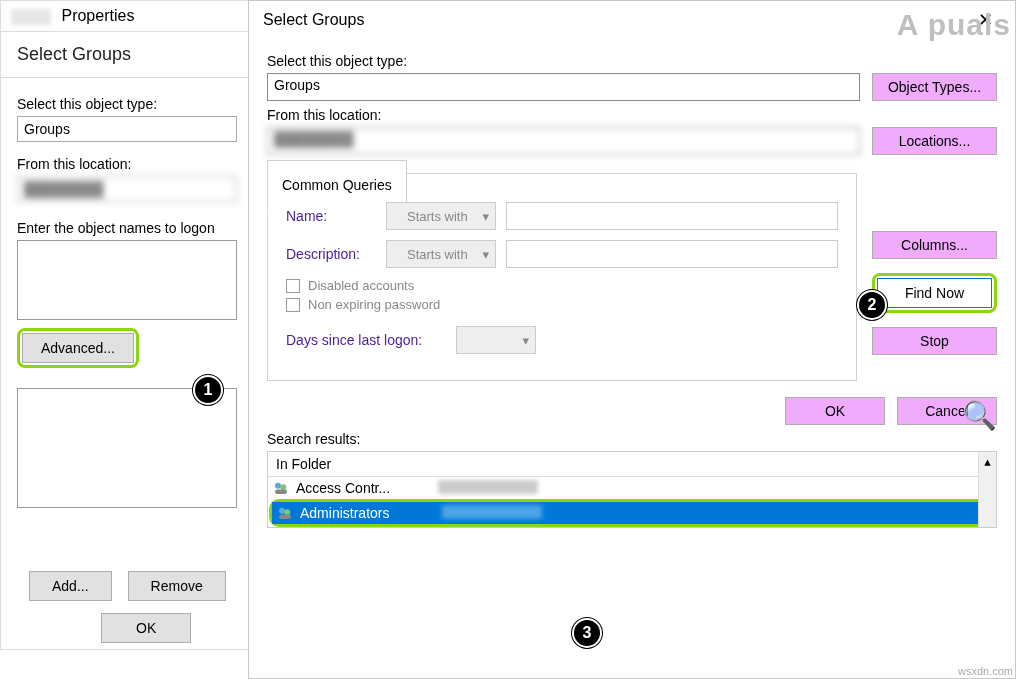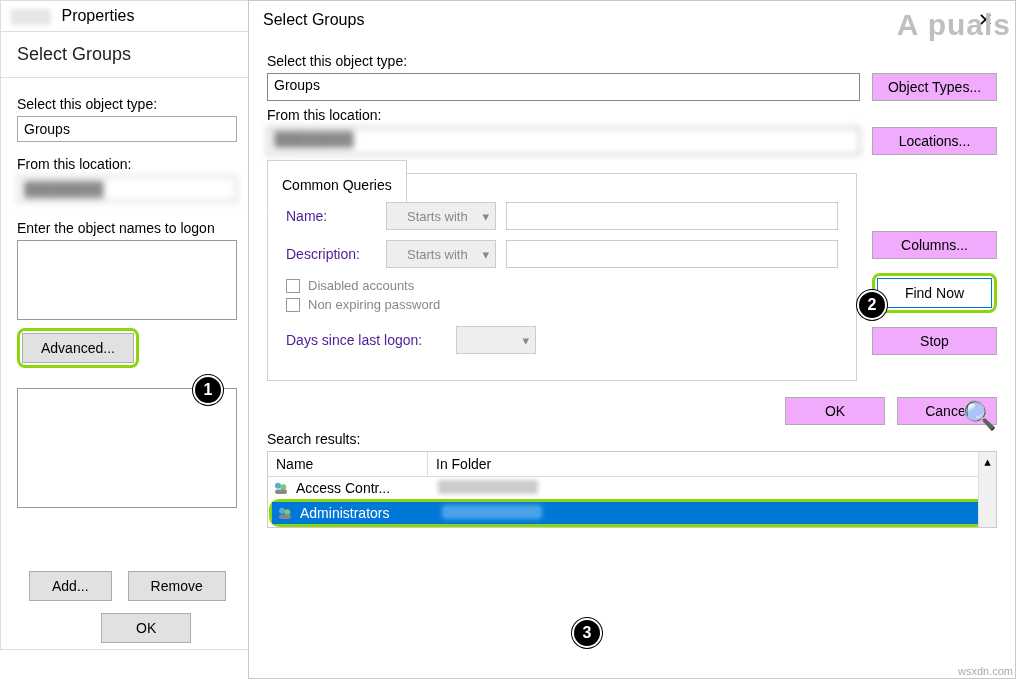--- a/index.html
+++ b/index.html
@@ -360,21 +360,20 @@
     </div>
 
     <div class="dlg-btns">
       <div class="sidebtn" style="width:100px">OK</div>
       <div class="sidebtn" style="width:100px">Cancel</div>
     </div>
 
     <div class="results-lbl">Search results:</div>
     <div class="results-table">
       <div class="results-header">
-        <div class="col-name">Name</div>
         <div class="col-folder">In Folder</div>
       </div>
       <div class="results-body">
         <div class="r-row">
           <span class="r-icon">
             <svg viewBox="0 0 24 24">
                 <circle cx="8" cy="9" r="4" fill="#5aa9d6"></circle>
                 <circle cx="15" cy="11" r="4" fill="#7bc96f"></circle>
                 <rect x="4" y="14" width="16" height="6" rx="3" fill="#888"></rect>
               </svg>

